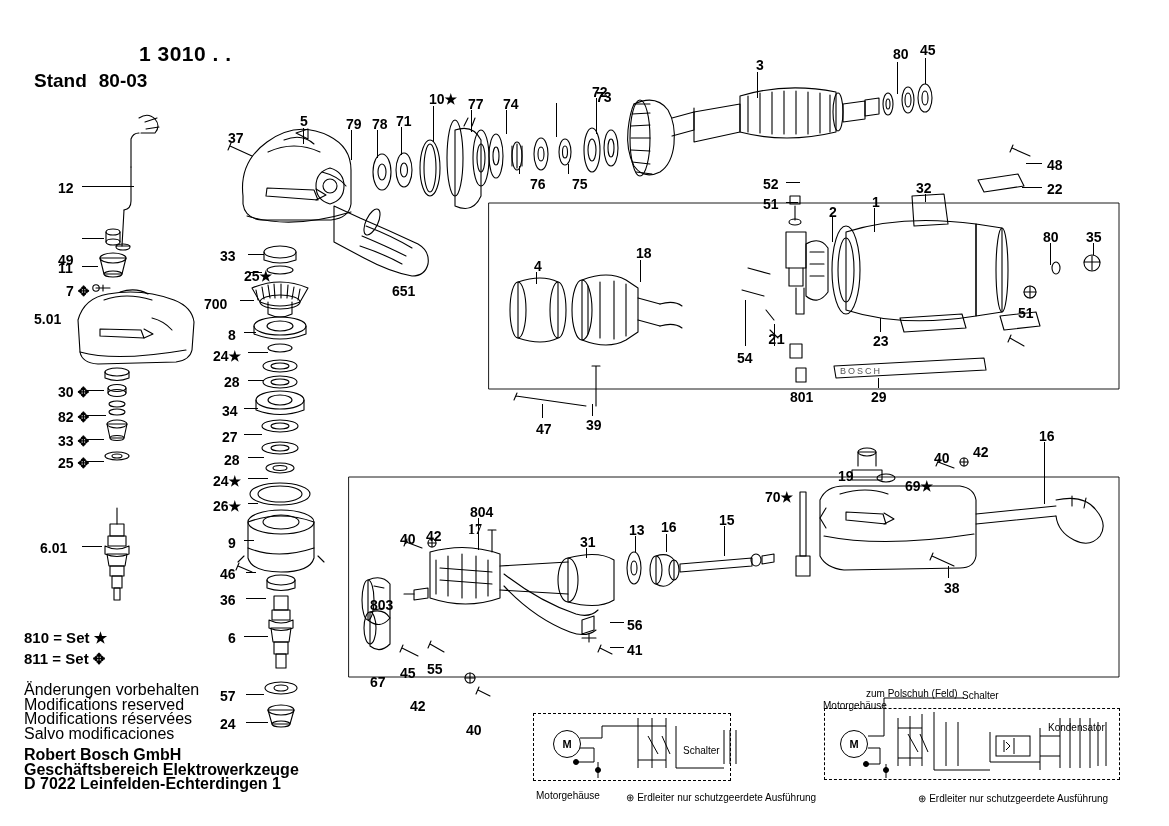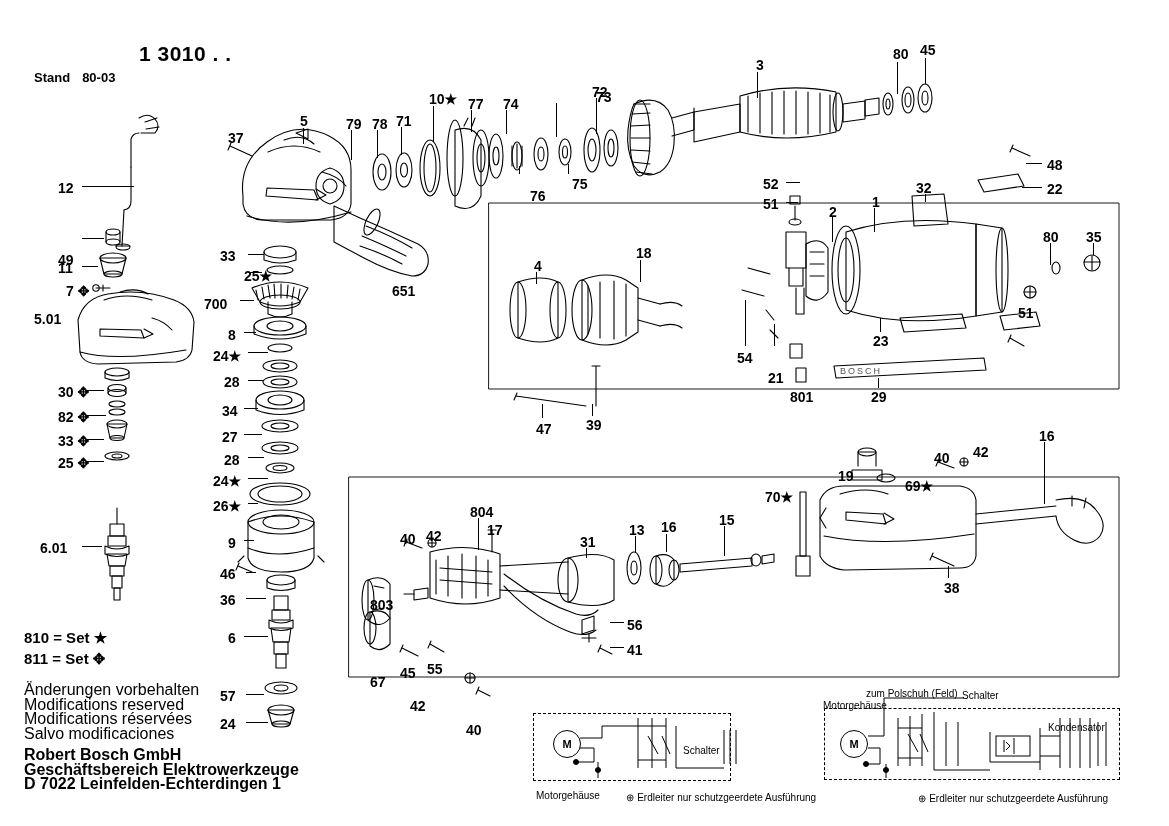--- a/index.html
+++ b/index.html
@@ -32,21 +32,21 @@
   }
   .hdr-typ .lbl { margin-right: 12px; }
   .hdr-typ .num1 { margin-right: 5px; }
   .hdr-typ2 {
     left: 139px; top: 42px;
     font-size: 21px;
     letter-spacing: 0.5px;
   }
   .hdr-stand {
     left: 34px; top: 70px;
-    font-size: 13px;
+    font-size: 19px;
   }
   .hdr-stand .s2 { margin-left: 12px; }
 
   
   .sets {
     position: absolute;
     left: 24px; top: 627px;
     font-size: 15px;
     font-weight: bold;
     line-height: 21px;
@@ -528,21 +528,21 @@
       <div class="pn" style="left: 372px; top: 116px;">78</div>
       <div class="pn" style="left: 396px; top: 113px;">71</div>
       <div class="pn" style="left: 429px; top: 91px;">10★</div>
       <div class="pn" style="left: 468px; top: 96px;">77</div>
       <div class="pn" style="left: 503px; top: 96px;">74</div>
       <div class="pn" style="left: 552px; top: 89px; margin-left: 44px;">73</div>
       <div class="pn" style="left: 592px; top: 84px;">72</div>
       <div class="pn" style="left: 756px; top: 57px;">3</div>
       <div class="pn" style="left: 893px; top: 46px;">80</div>
       <div class="pn" style="left: 920px; top: 42px;">45</div>
-      <div class="pn" style="left: 530px; top: 176px; margin-top: 12px;">76</div>
+      <div class="pn" style="left: 530px; top: 176px;">76</div>
       <div class="pn" style="left: 572px; top: 176px;">75</div>
       <div class="pn" style="left: 220px; top: 248px;">33</div>
       <div class="pn" style="left: 213px; top: 268px; margin-left: 31px;">25★</div>
       <div class="pn" style="left: 204px; top: 296px;">700</div>
       <div class="pn" style="left: 228px; top: 327px;">8</div>
       <div class="pn" style="left: 213px; top: 348px;">24★</div>
       <div class="pn" style="left: 224px; top: 374px;">28</div>
       <div class="pn" style="left: 222px; top: 403px;">34</div>
       <div class="pn" style="left: 222px; top: 429px;">27</div>
       <div class="pn" style="left: 224px; top: 452px;">28</div>
@@ -562,33 +562,33 @@
       <div class="pn" style="left: 829px; top: 204px;">2</div>
       <div class="pn" style="left: 872px; top: 194px;">1</div>
       <div class="pn" style="left: 916px; top: 180px;">32</div>
       <div class="pn" style="left: 1047px; top: 157px;">48</div>
       <div class="pn" style="left: 1047px; top: 181px;">22</div>
       <div class="pn" style="left: 1043px; top: 229px;">80</div>
       <div class="pn" style="left: 1086px; top: 229px;">35</div>
       <div class="pn" style="left: 1018px; top: 305px;">51</div>
       <div class="pn" style="left: 873px; top: 333px;">23</div>
       <div class="pn" style="left: 737px; top: 350px;">54</div>
-      <div class="pn" style="left: 768px; top: 370px;">21</div>
+      <div class="pn" style="left: 768px; top: 332px; font-family: Liberation Mono, monospace;">21</div>
       <div class="pn" style="left: 790px; top: 389px;">801</div>
       <div class="pn" style="left: 871px; top: 389px;">29</div>
       <div class="pn" style="left: 536px; top: 421px;">47</div>
       <div class="pn" style="left: 586px; top: 417px;">39</div>
       <div class="pn" style="left: 1039px; top: 428px;">16</div>
       <div class="pn" style="left: 934px; top: 450px;">40</div>
       <div class="pn" style="left: 973px; top: 444px;">42</div>
       <div class="pn" style="left: 838px; top: 468px;">19</div>
       <div class="pn" style="left: 905px; top: 478px;">69★</div>
       <div class="pn" style="left: 765px; top: 489px;">70★</div>
       <div class="pn" style="left: 470px; top: 504px;">804</div>
-      <div class="pn" style="left: 487px; top: 522px;">17</div>
+      <div class="pn" style="left: 468px; top: 522px; font-family: Liberation Serif, serif;">17</div>
       <div class="pn" style="left: 400px; top: 531px;">40</div>
       <div class="pn" style="left: 426px; top: 528px;">42</div>
       <div class="pn" style="left: 580px; top: 534px;">31</div>
       <div class="pn" style="left: 629px; top: 522px;">13</div>
       <div class="pn" style="left: 661px; top: 519px;">16</div>
       <div class="pn" style="left: 719px; top: 512px;">15</div>
       <div class="pn" style="left: 370px; top: 561px; margin-top: 36px;">803</div>
       <div class="pn" style="left: 944px; top: 580px;">38</div>
       <div class="pn" style="left: 627px; top: 617px;">56</div>
       <div class="pn" style="left: 627px; top: 642px;">41</div>

